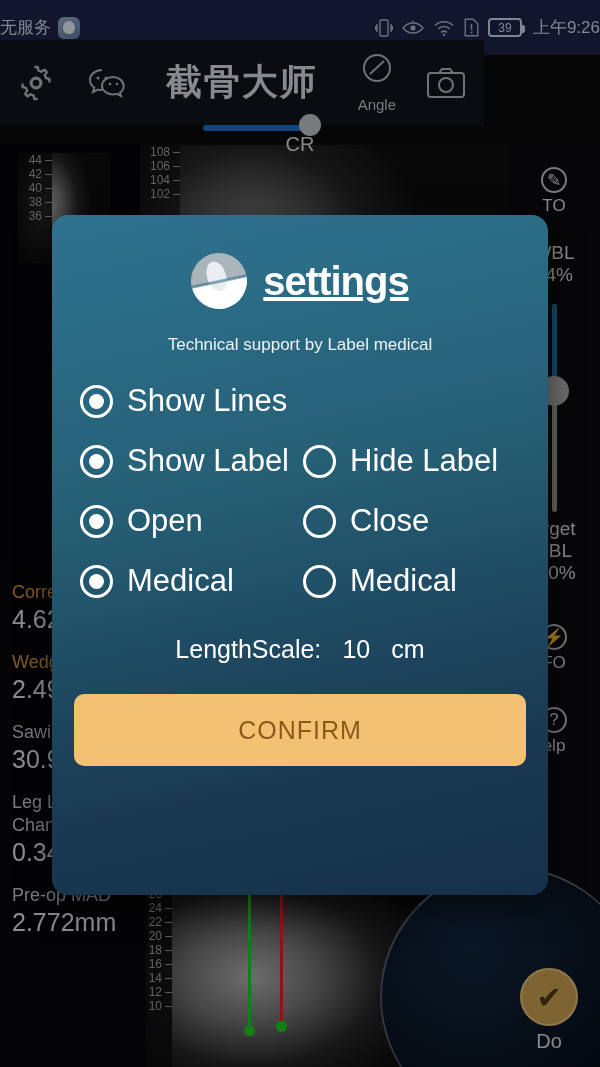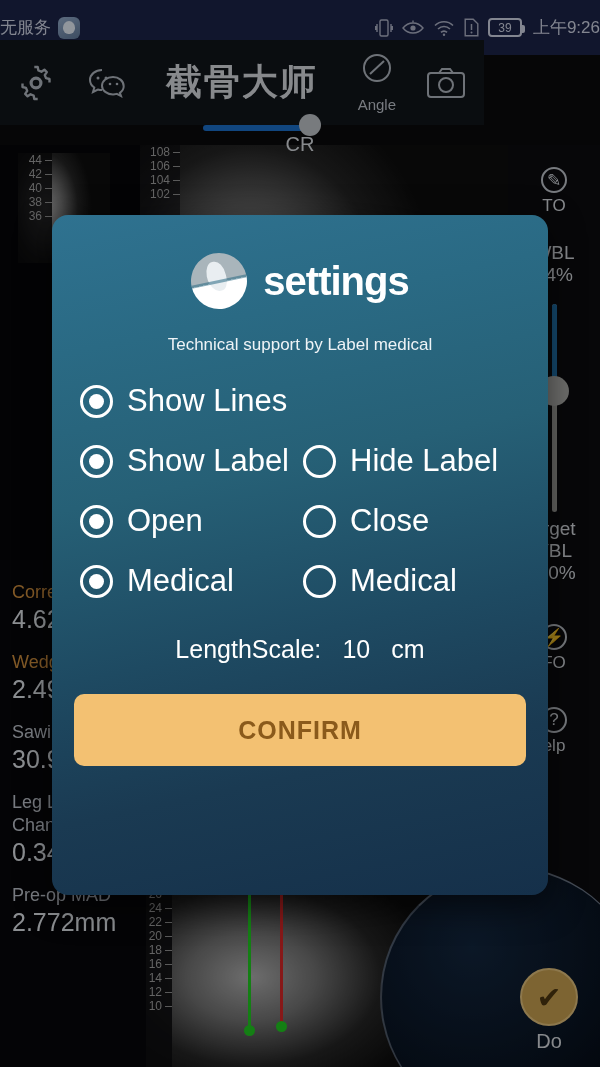--- a/index.html
+++ b/index.html
@@ -161,21 +161,21 @@
   }
   #logo::before{
     content:""; position:absolute; left:17px; top:8px;
     width:19px;height:30px;border-radius:46% 54% 40% 60%;
     background:#e9eef1;
   }
   #logo::after{
     content:""; position:absolute; left:0; top:49%; width:100%; height:3px;
     background:#2a6a84; opacity:.55;
   }
-  #dlg-title { font-size:40px; font-weight:bold; color:#ffffff; letter-spacing:-1px; }
+  #dlg-title { font-size:40px; font-weight:bold; color:#ffffff; letter-spacing:-1px;text-decoration:underline; }
   #dlg-sub { margin-top:26px; font-size:17px; color:#eef3f6; }
 
   .radio-grid { width:100%; margin-top:28px; display:flex; flex-direction:column; gap:24px; }
   .radio-row { display:flex; }
   .radio-row .cell { flex:1; display:flex; align-items:center; gap:14px; }
   .radio-row .cell.second { padding-left:6px; }
   .radio {
     width:33px;height:33px;border-radius:50%;
     border:3px solid #ffffff; flex:none;
     display:flex;align-items:center;justify-content:center;
@@ -186,21 +186,21 @@
   #scale-row {
     margin-top:36px; display:flex; align-items:center; gap:18px;
     font-size:25px; color:#ffffff;
   }
   #scale-value { min-width:34px; text-align:center; }
 
   #confirm {
     margin-top:30px; width:452px; height:72px;
     background:#f3c172; color:#8a5a1b;
     border:none; border-radius:10px;
-    font-size:25px; font-weight:bold; letter-spacing:1px;
+    font-size:25px; font-weight:normal; letter-spacing:1px;
     font-family:"Liberation Sans", sans-serif;
     cursor:pointer;
   }
 </style>
 </head>
 <body>
 
 <div id="app">
 
   <div id="statusbar">

